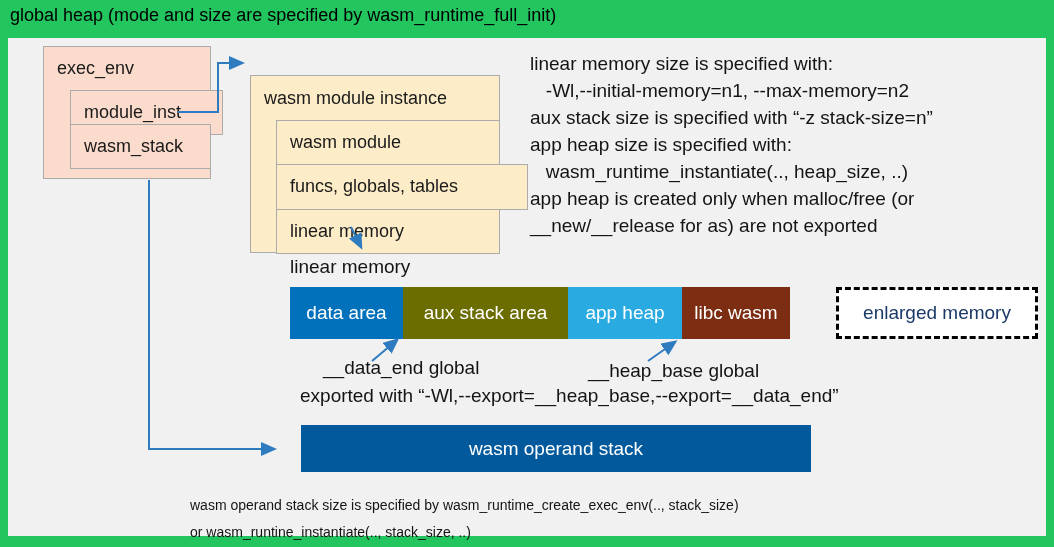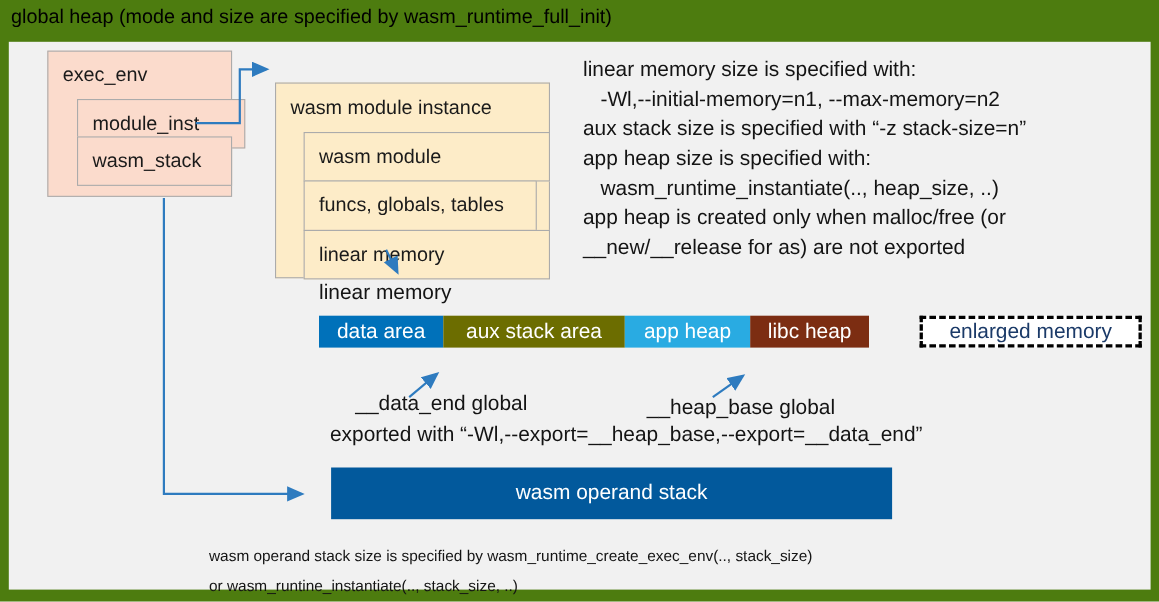--- a/index.html
+++ b/index.html
@@ -1,48 +1,48 @@
 <!DOCTYPE html>
 <html><head>
 <meta charset="utf-8">
 <style>
   html,body{margin:0;padding:0;background:#ffffff;}
   #canvas{
     position:relative;width:1054px;height:547px;overflow:hidden;
-    font-family:"Liberation Sans",sans-serif;color:#111;background:#4d7c0f;
+    font-family:"Liberation Sans",sans-serif;color:#111;background:#22c55e;
   }
   #page-title{position:absolute;left:10px;top:5px;font-size:18px;color:#000;white-space:pre;}
   #panel{position:absolute;left:8px;top:38px;width:1038px;height:498px;background:#f1f1f1;}
 
   .box{position:absolute;border:1px solid #ababab;box-sizing:border-box;}
   .box-label{position:absolute;left:13px;font-size:18px;color:#1a1a1a;white-space:nowrap;}
 
   
   #exec-env{left:27px;top:46px;width:168px;height:133px;}
   #exec-env-title{top:11px;}
   #row-module-inst{left:26px;top:43px;width:153px;height:45px;border:1px solid #ababab;box-sizing:border-box;}
   #row-wasm-stack{left:26px;top:77px;width:141px;height:45px;border:1px solid #ababab;box-sizing:border-box;}
   .inner-row{position:absolute;}
   .inner-row .box-label{top:11px;}
 
   
   #module-instance{left:250px;top:45px;width:250px;height:178px;}
   #module-instance-title{top:12px;}
   #row-wasm-module{left:25px;top:44px;width:224px;height:45px;border:1px solid #ababab;box-sizing:border-box;}
-  #row-funcs{left:25px;top:88px;width:212px;height:46px;border:1px solid #ababab;box-sizing:border-box;}
+  #row-funcs{left:25px;top:88px;width:252px;height:46px;border:1px solid #ababab;box-sizing:border-box;}
   #row-linear-memory{left:25px;top:133px;width:224px;height:45px;border:1px solid #ababab;box-sizing:border-box;}
 
   
   #notes{position:absolute;left:530px;top:50px;font-size:19px;line-height:27px;color:#141414;}
   .note-line{white-space:pre;}
 
   
   #linear-memory-label{position:absolute;left:290px;top:256px;font-size:19px;color:#141414;}
   #linear-memory-bar{position:absolute;left:0;top:287px;width:1054px;height:47px;}
-  .seg{position:absolute;top:0;height:29px;display:flex;align-items:center;justify-content:center;
+  .seg{position:absolute;top:0;height:52px;display:flex;align-items:center;justify-content:center;
        font-size:19px;color:#ffffff;white-space:nowrap;box-sizing:border-box;}
   #seg-enlarged{border:3px dashed #000;background:#fff;color:#1b3a68;}
 
   
   .annot{position:absolute;font-size:19px;color:#141414;white-space:pre;}
   #annot-data-end{left:323px;top:357px;}
   #annot-heap-base{left:588px;top:360px;}
   #annot-exported{left:300px;top:385px;}
 
   
@@ -96,21 +96,21 @@
     <div class="note-line">app heap is created only when malloc/free (or</div>
     <div class="note-line">__new/__release for as) are not exported</div>
   </div>
 
   <div id="linear-memory-label">linear memory</div>
 
   <div id="linear-memory-bar">
     <div class="seg" style="left: 290px; width: 113px; background: rgb(0, 113, 186);">data area</div>
     <div class="seg" style="left: 403px; width: 165px; background: rgb(108, 109, 0);">aux stack area</div>
     <div class="seg" style="left: 568px; width: 114px; background: rgb(41, 171, 226);">app heap</div>
-    <div class="seg" style="left: 682px; width: 108px; background: rgb(124, 45, 18);">libc heap</div>
+    <div class="seg" style="left: 682px; width: 108px; background: rgb(124, 45, 18);">libc wasm</div>
     <div class="seg" id="seg-enlarged" style="left: 790px; width: 202px; background: rgb(255, 255, 255); color: rgb(27, 58, 104); margin-left: 46px;">enlarged memory</div>
   </div>
 
   <div class="annot" id="annot-data-end">__data_end global</div>
   <div class="annot" id="annot-heap-base">__heap_base global</div>
   <div class="annot" id="annot-exported">exported with “-Wl,--export=__heap_base,--export=__data_end”</div>
 
   <div id="operand-stack" style="background: rgb(2, 89, 156);">wasm operand stack</div>
 
   <div id="footer">

